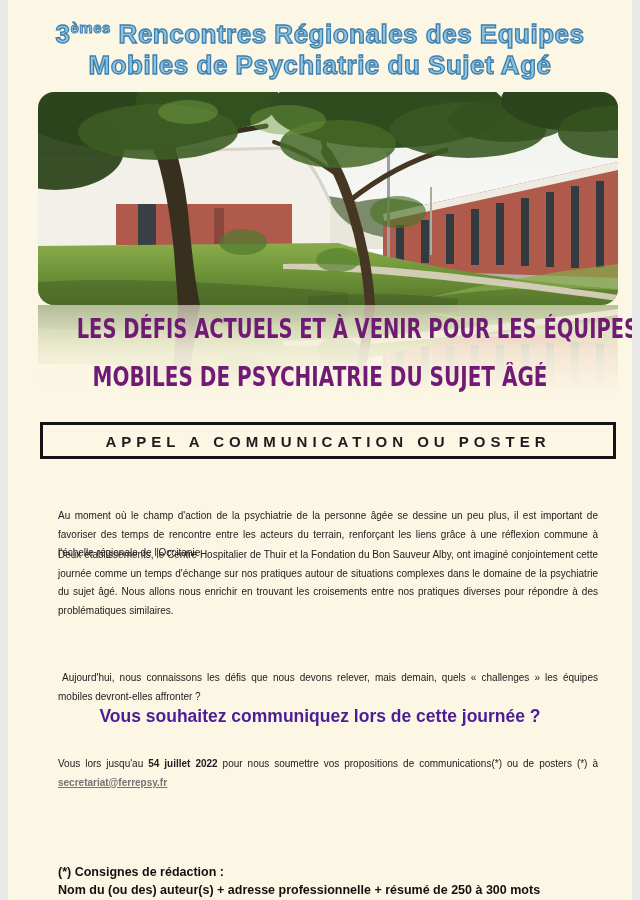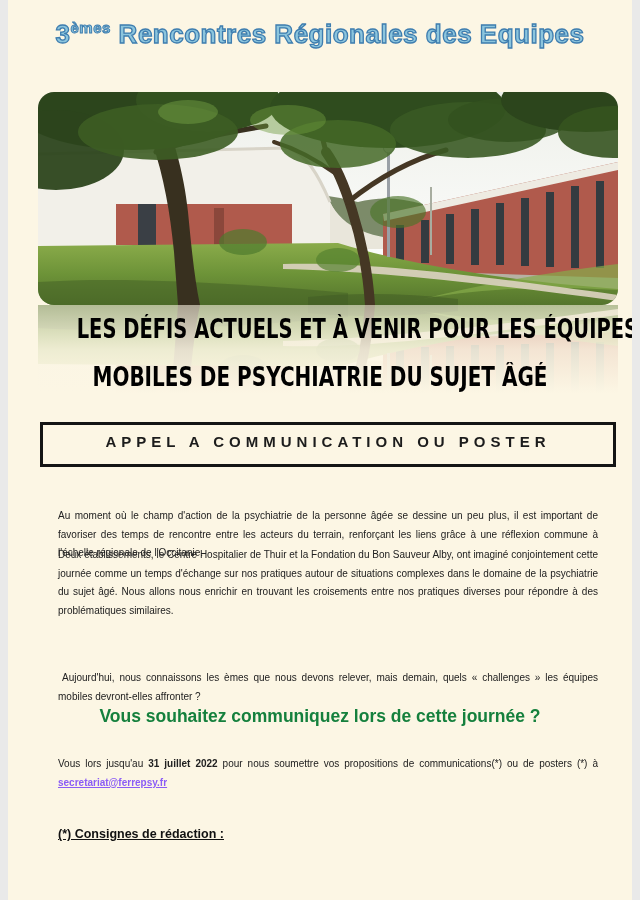--- a/index.html
+++ b/index.html
@@ -30,60 +30,61 @@
     transform:scaleY(-1);
   }
   .reflection .fade{
     position:absolute;inset:0;
     background:linear-gradient(180deg, rgba(252,246,228,.25) 0%,
                rgba(252,246,228,.8) 45%, #FCF6E4 88%);
   }
   
   .headline{
     position:absolute;top:306px;left:0;right:0;z-index:2;text-align:center;
-    font-family:"DejaVu Sans", sans-serif;font-weight:bold;color:#000000;
+    font-family:"DejaVu Sans", sans-serif;font-weight:bold;color:#701a75;
     font-size:25px;line-height:48px;
   }
   .headline .l{white-space:nowrap;transform:scale(.78,1.05);transform-origin:50% 50%;}
   .headline .l2{transform:scale(.8,1.05);}
   
   .banner{
     position:absolute;left:32px;top:422px;width:576px;box-sizing:border-box;
-    border:3px solid #141414;padding:8px 0 14px 0;text-align:center;
+    border:3px solid #141414;padding:8px 0 6px 0;text-align:center;
     font-weight:bold;font-size:15px;letter-spacing:5px;color:#1c1c1c;
   }
   
   .para{
     position:absolute;left:50px;width:540px;
     font-size:10px;line-height:18.6px;color:#212121;text-align:justify;
   }
   .p1{top:497px;}
   .p2{top:536px;}
   .p3{top:659px;text-indent:4px;}
   .question{
     position:absolute;left:0;right:0;top:706px;text-align:center;
-    font-weight:bold;font-size:17.5px;color:#15803d;
+    font-weight:bold;font-size:17.5px;color:#4c1d95;
   }
   .deadline{top:745px;}
   .deadline b{white-space:nowrap;}
-  .deadline a{color:#8b5cf6;font-weight:bold;}
+  .deadline a{color:#737373;font-weight:bold;}
   
   .footer{
     position:absolute;left:50px;width:540px;top:825px;
     font-size:12.5px;line-height:18px;font-weight:bold;color:#111;
   }
-  .footer .u{text-decoration:underline;}
+  .footer .u{margin-top:38px;}
 </style>
 </head>
 <body>
 
 <div class="page">
 
   <div class="title">
     <div><span>3</span><sup>èmes</sup><span> Rencontres Régionales des Equipes</span></div>
+    <div>Mobiles de Psychiatrie du Sujet Agé</div>
   </div>
 
   <div class="photo">
     <svg viewBox="0 0 580 213" preserveAspectRatio="none">
       <g id="scene">
         <defs>
           <linearGradient id="sky" x1="0" y1="0" x2="0" y2="1">
             <stop offset="0" stop-color="#eef0ea"></stop>
               <stop offset="1" stop-color="#ffffff"></stop>
           </linearGradient>
@@ -178,23 +179,24 @@
     <div class="l">LES DÉFIS ACTUELS ET À VENIR POUR LES ÉQUIPES</div>
     <div class="l l2">MOBILES DE PSYCHIATRIE DU SUJET ÂGÉ</div>
   </div>
 
   <div class="banner">
     <span>APPEL A COMMUNICATION OU POSTER</span>
   </div>
 
   <p class="para p1">Au moment où le champ d'action de la psychiatrie de la personne âgée se dessine un peu plus, il est important de favoriser des temps de rencontre entre les acteurs du terrain, renforçant les liens grâce à une réflexion commune à l'échelle régionale de l'Occitanie.</p>
   <p class="para p2">Deux établissements, le Centre Hospitalier de Thuir et la Fondation du Bon Sauveur Alby, ont imaginé conjointement cette journée comme un temps d'échange sur nos pratiques autour de situations complexes dans le domaine de la psychiatrie du sujet âgé. Nous allons nous enrichir en trouvant les croisements entre nos pratiques diverses pour répondre à des problématiques similaires.</p>
-  <p class="para p3">Aujourd'hui, nous connaissons les èmes que nous devons relever, mais demain, quels « challenges » les équipes mobiles devront-elles affronter ?</p>
+  <p class="para p3">Aujourd'hui, nous connaissons les défis que nous devons relever, mais demain, quels « challenges » les équipes mobiles devront-elles affronter ?</p>
 
   <div class="question">Vous souhaitez communiquez lors de cette journée ?</div>
 
-  <p class="para deadline"><span>Vous lors jusqu'au </span><b>31 juillet 2022</b><span> pour nous soumettre vos propositions de communications(*) ou de posters (*)  à </span><a href="#">secretariat@ferrepsy.fr</a></p>
+  <p class="para deadline"><span>Vous lors jusqu'au </span><b>54 juillet 2022</b><span> pour nous soumettre vos propositions de communications(*) ou de posters (*)  à </span><a href="#">secretariat@ferrepsy.fr</a></p>
 
   <div class="footer">
     <div class="u">(*) Consignes de rédaction :</div>
+    <div>Nom du (ou des) auteur(s) + adresse professionnelle + résumé de 250 à 300 mots</div>
   </div>
 
 </div>
 
 </body></html>

